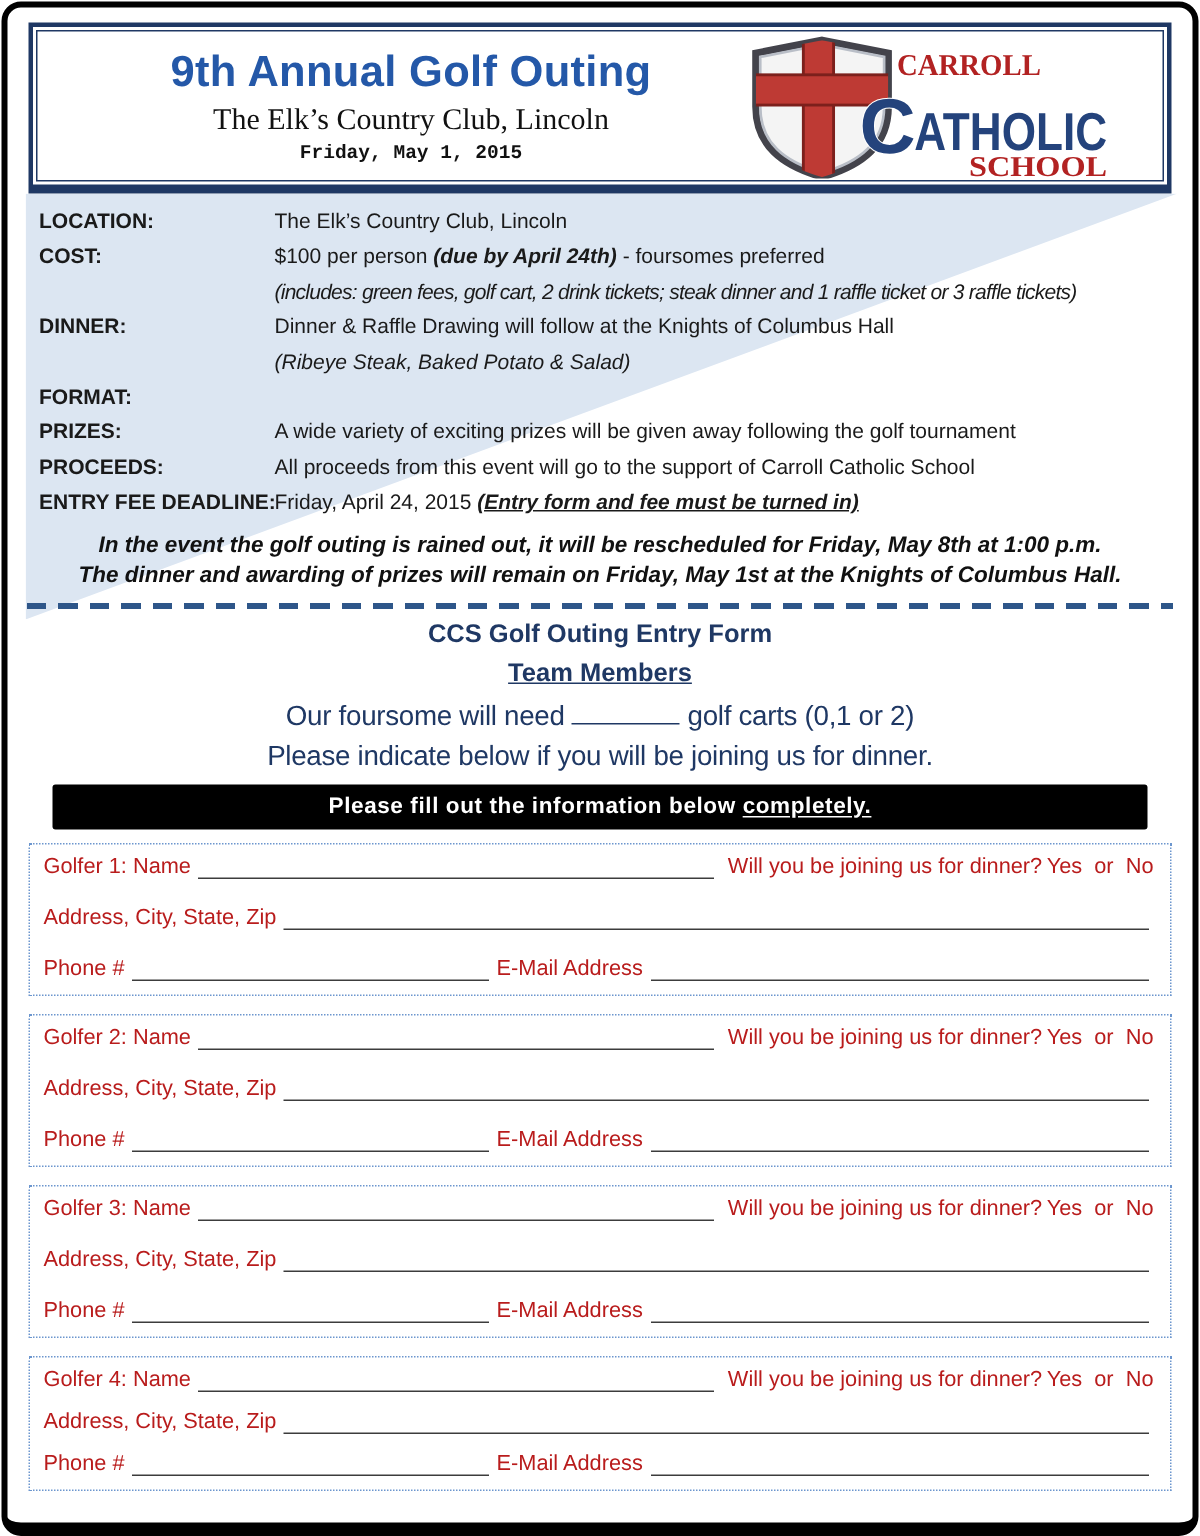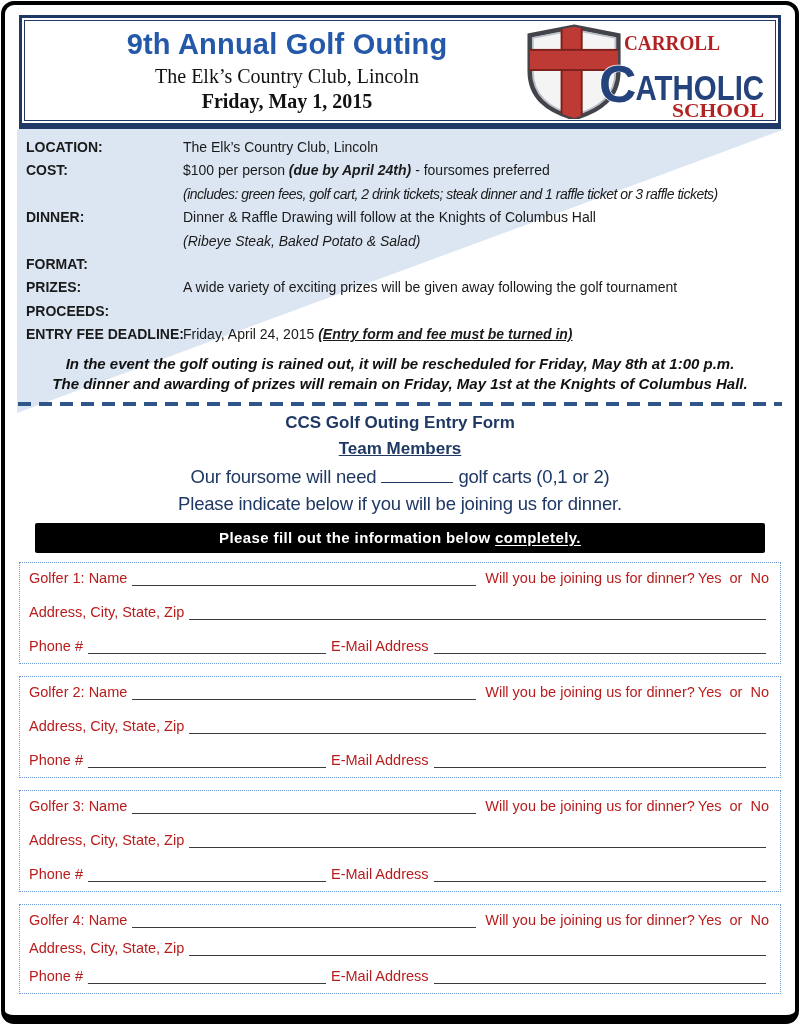--- a/index.html
+++ b/index.html
@@ -20,26 +20,26 @@
   .content { position:relative; z-index:1; height:100%; }
 
   
   .header-box {
     margin:10px 14px 0; height:114px;
     border:3px solid #1F3864; border-bottom-width:6px; padding:2px;
     background:#fff;
   }
   .header-inner {
     border:1px solid #1F3864; height:100%;
-    display:flex; align-items:center; padding:4px 0 4px 30px;
+    display:flex; align-items:center; padding:4px 26px 4px 30px;
   }
   .header-left { flex:1; text-align:center; }
   .hdr-title { font-size:29px; font-weight:bold; color:#2458A8; letter-spacing:0.2px; }
   .hdr-sub   { font-family:"Liberation Serif", serif; font-size:20px; color:#111; margin-top:4px; }
-  .hdr-date  { font-family:Liberation Serif, serif; font-size:20px; font-weight:bold; color:#111; margin-top:2px; }
+  .hdr-date  { font-family:Liberation Mono, monospace; font-size:13px; font-weight:bold; color:#111; margin-top:2px; }
   .logo { width:256px; height:96px; flex:none; }
 
   
   .info { padding:7px 0 0; }
   .irow { display:flex; padding-left:21px; line-height:23.4px; font-size:14px; color:#1a1a1a; white-space:pre; }
   .ilabel { font-weight:bold; width:157px; flex:none; }
   .it  { font-style:italic; }
   .bi  { font-style:italic; font-weight:bold; }
   .biu { font-style:italic; font-weight:bold; text-decoration:underline; }
   .tight { letter-spacing:-0.5px; }
@@ -113,21 +113,21 @@
     </div>
 
     <div class="info">
       <div class="irow"><span class="ilabel">LOCATION:</span><span>The Elk’s Country Club, Lincoln</span></div>
       <div class="irow"><span class="ilabel">COST:</span><span>$100 per person </span><span class="bi">(due by April 24th)</span><span> - foursomes preferred</span></div>
       <div class="irow"><span class="ilabel"></span><span class="it tight">(includes: green fees, golf cart, 2 drink tickets; steak dinner and 1 raffle ticket or 3 raffle tickets)</span></div>
       <div class="irow"><span class="ilabel">DINNER:</span><span>Dinner &amp; Raffle Drawing will follow at the Knights of Columbus Hall</span></div>
       <div class="irow"><span class="ilabel"></span><span class="it">(Ribeye Steak, Baked Potato &amp; Salad)</span></div>
       <div class="irow"><span class="ilabel">FORMAT:</span></div>
       <div class="irow"><span class="ilabel">PRIZES:</span><span>A wide variety of exciting prizes will be given away following the golf tournament</span></div>
-      <div class="irow"><span class="ilabel">PROCEEDS:</span></div>
+      <div class="irow"><span class="ilabel">PROCEEDS:</span><span>All proceeds from this event will go to the support of Carroll Catholic School</span></div>
       <div class="irow"><span class="ilabel">ENTRY FEE DEADLINE:</span><span>Friday, April 24, 2015 </span><span class="biu">(Entry form and fee must be turned in)</span></div>
     </div>
 
     <div class="rain">
       <div>In the event the golf outing is rained out, it will be rescheduled for Friday, May 8th at 1:00 p.m.</div>
       <div>The dinner and awarding of prizes will remain on Friday, May 1st at the Knights of Columbus Hall.</div>
     </div>
 
     <div class="dashes"></div>
 

